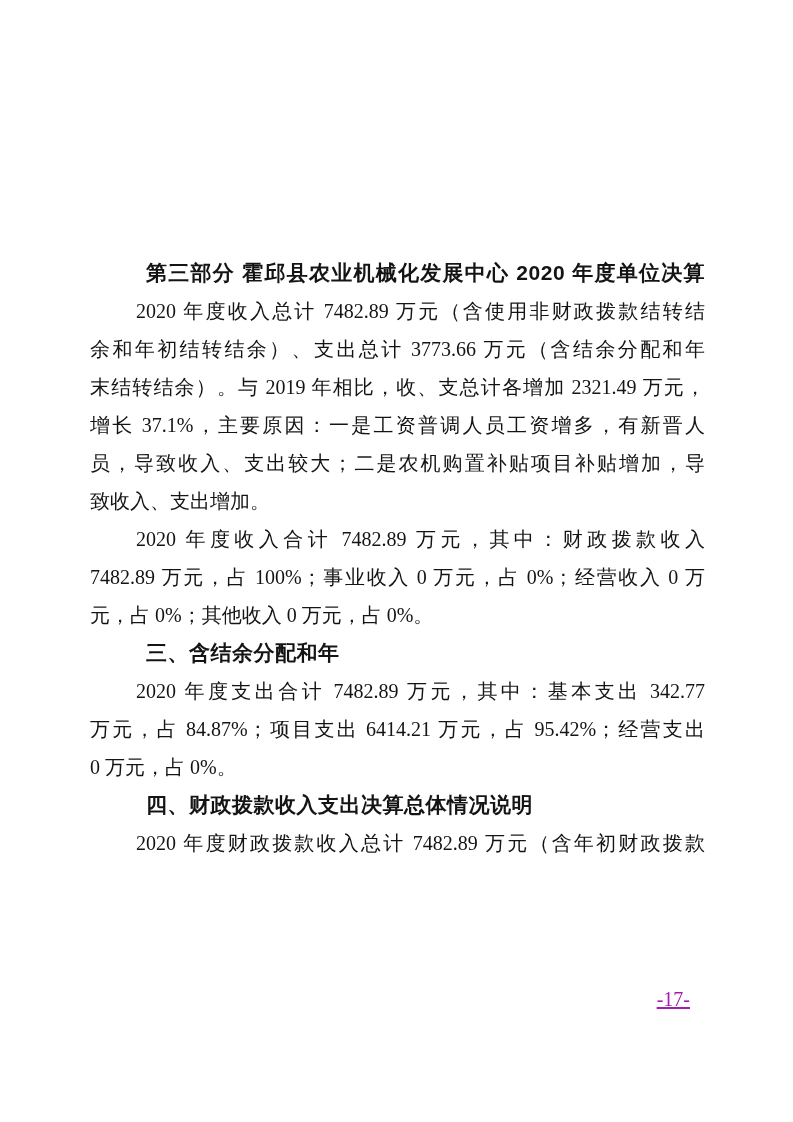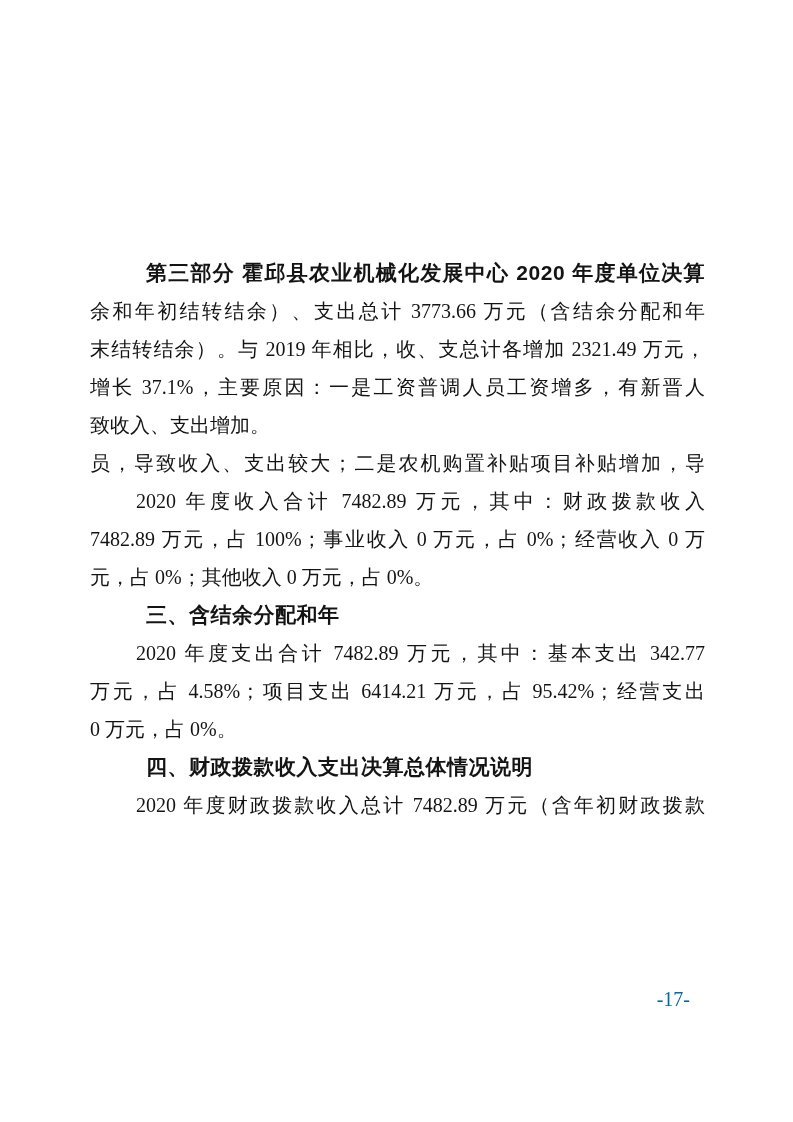--- a/index.html
+++ b/index.html
@@ -45,38 +45,40 @@
   }
   .line.heading.indent {
     padding-left: 56px;
   }
   .pageno {
     position: absolute;
     top: 988px;
     right: 103px;
     font-size: 20px;
     font-family: "Liberation Serif", "DejaVu Serif", serif;
-    color: #0369a1;
+    color: #a21caf;
+    text-decoration: underline;
   }
 </style>
 </head>
 <body>
 
 <div class="page">
   <div class="doc">
       <div class="line heading indent justify">第三部分 霍邱县农业机械化发展中心 2020 年度单位决算情</div>
+      <div class="line indent justify">2020 年度收入总计 7482.89 万元（含使用非财政拨款结转结</div>
       <div class="line justify">余和年初结转结余）、支出总计 3773.66 万元（含结余分配和年</div>
       <div class="line justify">末结转结余）。与 2019 年相比，收、支总计各增加 2321.49 万元，</div>
       <div class="line justify">增长 37.1%，主要原因：一是工资普调人员工资增多，有新晋人</div>
+      <div class="line justify">员，导致收入、支出较大；二是农机购置补贴项目补贴增加，导</div>
       <div class="line">致收入、支出增加。</div>
-      <div class="line justify">员，导致收入、支出较大；二是农机购置补贴项目补贴增加，导</div>
       <div class="line indent justify">2020 年度收入合计 7482.89 万元，其中：财政拨款收入</div>
       <div class="line justify">7482.89 万元，占 100%；事业收入 0 万元，占 0%；经营收入 0 万</div>
       <div class="line">元，占 0%；其他收入 0 万元，占 0%。</div>
       <div class="line heading indent">三、含结余分配和年</div>
       <div class="line indent justify">2020 年度支出合计 7482.89 万元，其中：基本支出 342.77</div>
-      <div class="line justify">万元，占 4.58%；项目支出 6414.21 万元，占 95.42%；经营支出</div>
+      <div class="line justify">万元，占 84.87%；项目支出 6414.21 万元，占 95.42%；经营支出</div>
       <div class="line">0 万元，占 0%。</div>
       <div class="line heading indent">四、财政拨款收入支出决算总体情况说明</div>
       <div class="line indent justify">2020 年度财政拨款收入总计 7482.89 万元（含年初财政拨款</div>
     </div>
   <div class="pageno">-17-</div>
 </div>
 
 </body></html>

